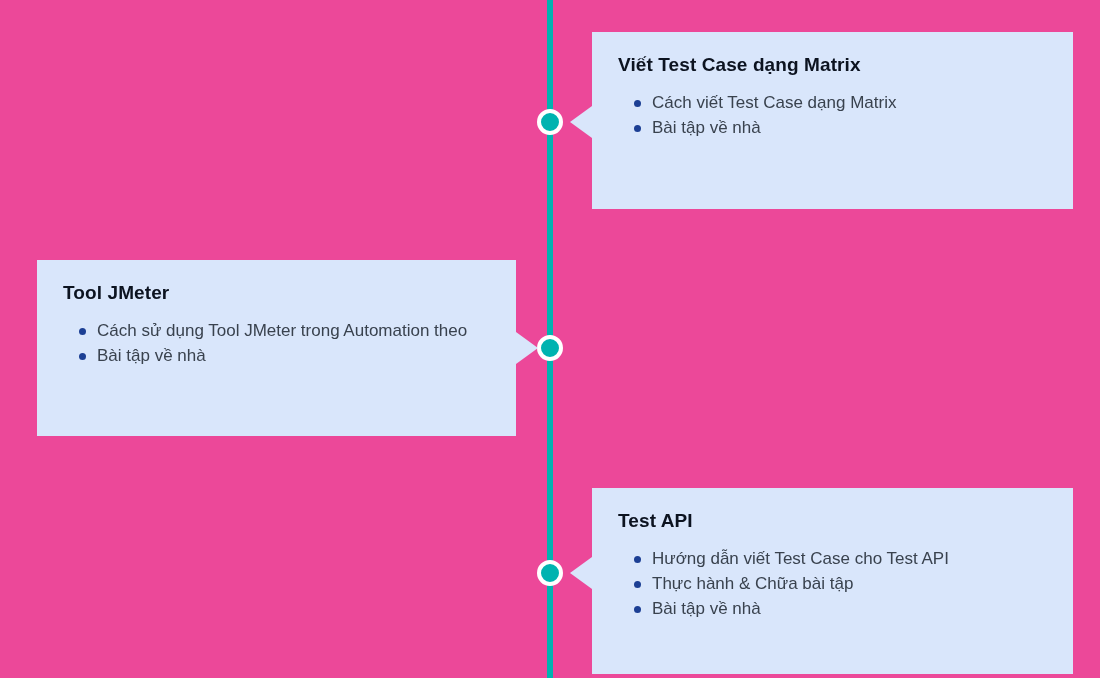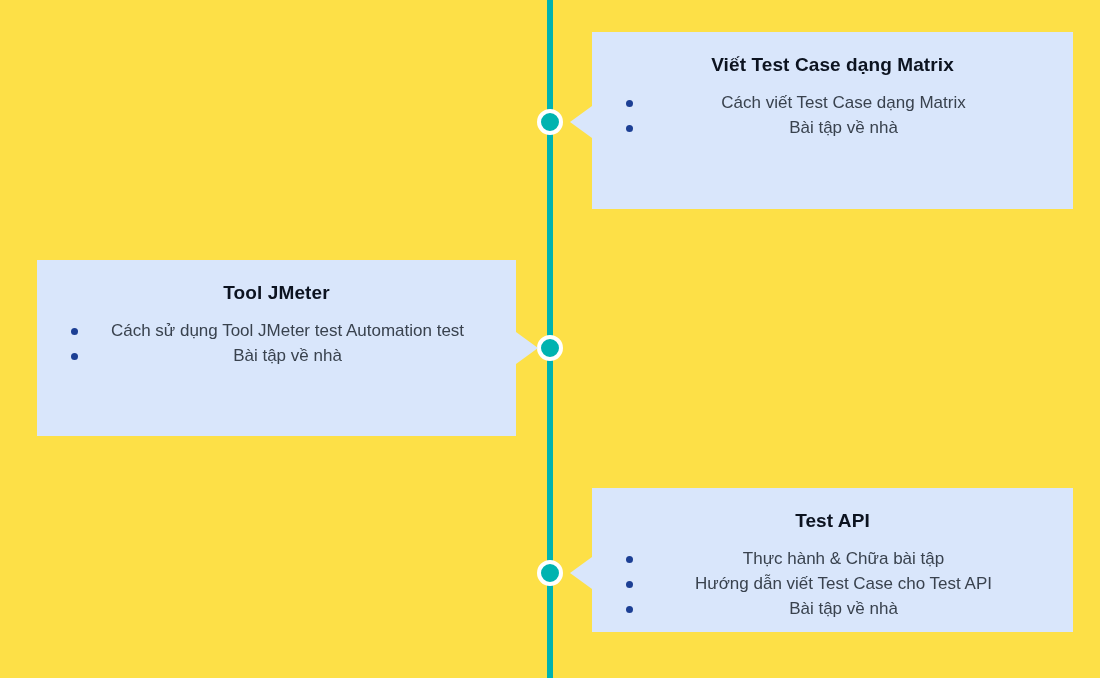--- a/index.html
+++ b/index.html
@@ -10,22 +10,21 @@
   body {
     width: 1100px;
     height: 678px;
     overflow: hidden;
     font-family: "Liberation Sans", sans-serif;
   }
   #stage {
     position: relative;
     width: 1100px;
     height: 678px;
-    background: #fde047;
-    text-align: center;
+    background: #ec4899;
   }
 
   
   .spine {
     position: absolute;
     left: 547px;
     top: 0px;
     width: 6px;
     height: 678px;
     background: #00b3b0;
@@ -50,21 +49,21 @@
     position: absolute;
     background: #d9e6fb;
     box-sizing: border-box;
     padding: 22px 26px 20px 26px;
   }
   .card-right { }
   .card-left  { }
 
   .card-top    { left: 592px; top: 32px;  width: 481px; height: 177px; }
   .card-middle { left: 37px;  top: 260px; width: 479px; height: 176px; }
-  .card-bottom { left: 592px; top: 488px; width: 481px; height: 144px; }
+  .card-bottom { left: 592px; top: 488px; width: 481px; height: 186px; }
 
   
   .pointer {
     position: absolute;
     width: 0;
     height: 0;
   }
   .pointer-left {   
     border-top: 16px solid transparent;
     border-bottom: 16px solid transparent;
@@ -82,21 +81,21 @@
   
   .card-title {
     font-size: 19px;
     font-weight: bold;
     color: #0c1320;
     letter-spacing: 0.1px;
     margin: 0 0 14px 0;
     line-height: 1.2;
   }
   .card-list {
-    margin: 4px;
+    margin: 12px;
     padding: 0;
     list-style: none;
   }
   .card-list li {
     position: relative;
     font-size: 17px;
     line-height: 1.42;
     color: #39424e;
     padding-left: 22px;
     margin-bottom: 1px;
@@ -127,29 +126,29 @@
       <li>Cách viết Test Case dạng Matrix</li>
       <li>Bài tập về nhà</li>
     </ul>
   </div>
 
   <div class="marker marker-2"></div>
   <div class="pointer pointer-right ptr-middle"></div>
   <div class="card card-left card-middle">
     <div class="card-title">Tool JMeter</div>
     <ul class="card-list">
-      <li>Cách sử dụng Tool JMeter test Automation test</li>
+      <li>Cách sử dụng Tool JMeter trong Automation theo</li>
       <li>Bài tập về nhà</li>
     </ul>
   </div>
 
   <div class="marker marker-3"></div>
   <div class="pointer pointer-left ptr-bottom"></div>
   <div class="card card-right card-bottom">
     <div class="card-title">Test API</div>
     <ul class="card-list">
+      <li>Hướng dẫn viết Test Case cho Test API</li>
       <li>Thực hành &amp; Chữa bài tập</li>
-      <li>Hướng dẫn viết Test Case cho Test API</li>
       <li>Bài tập về nhà</li>
     </ul>
   </div>
 
 </div>
 
 </body></html>

